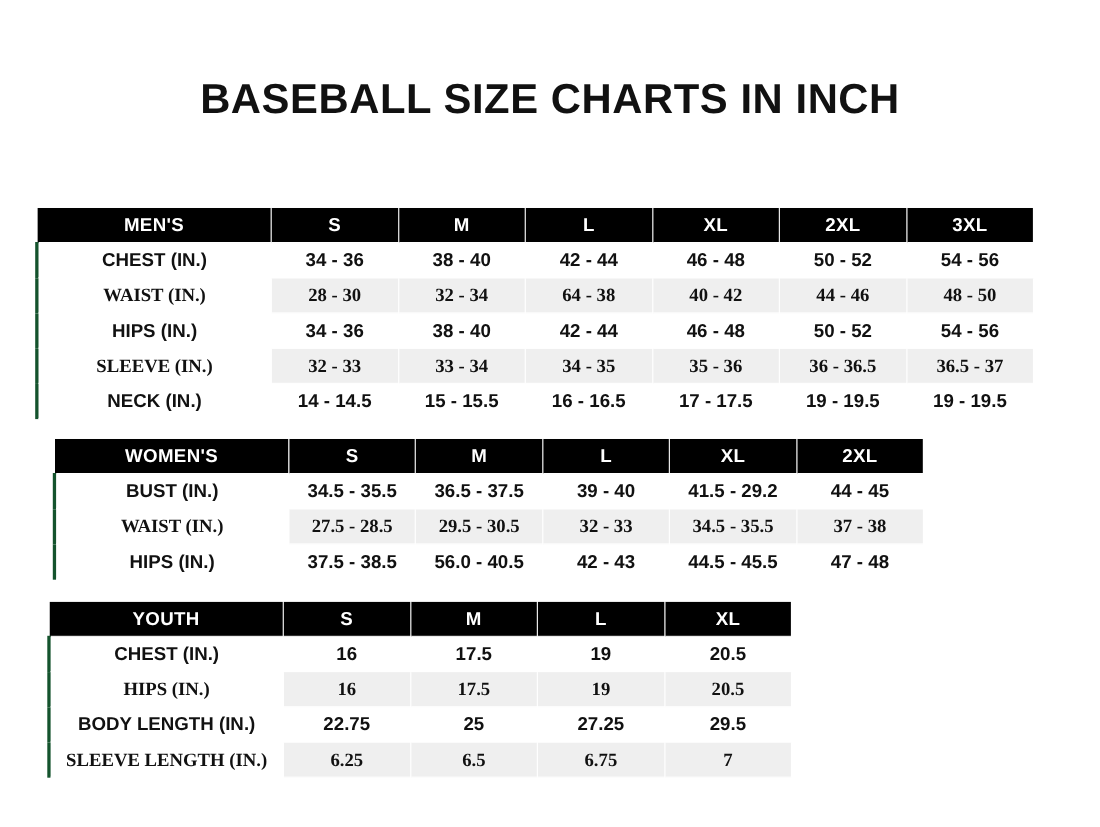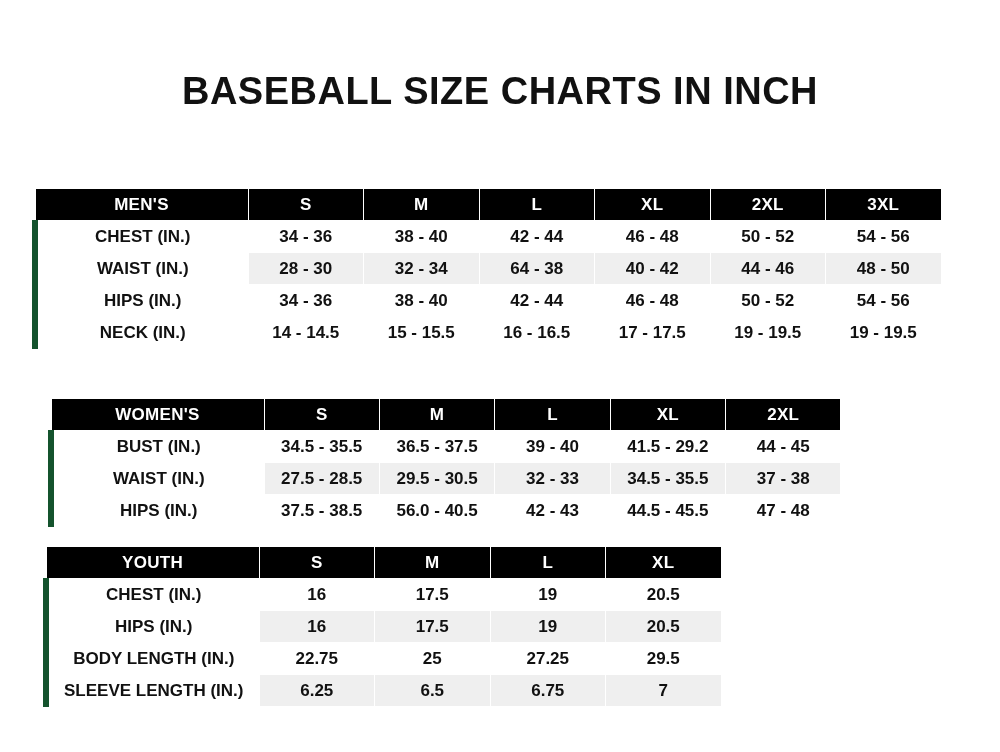--- a/index.html
+++ b/index.html
@@ -62,20 +62,21 @@
     text-align: left;
     padding-left: 0;
     text-align: center;
   }
   
   table.size-table tbody tr.odd td {
     background: #ffffff;
   }
   table.size-table tbody tr.even td {
     background: #efefef;
+    font-family: Liberation Serif, serif;
   }
   table.size-table tbody td.rowlabel {
     background: #ffffff;
     text-align: center;
     font-size: 17px;
   }
   table.size-table tbody tr.even td.rowlabel {
     background: #ffffff;
   }
 
@@ -98,21 +99,21 @@
 
   #youth-table {
     left: 43px;
     top: 546px;
     width: 675px;
   }
   #youth-table col.c0 { width: 213px; }
   #youth-table col.cx { width: 115.5px; }
 
   table.size-table tbody td.rowlabel {
-    border-left: 6px solid #14532d;
+    border-left: 3px solid #14532d;
     margin-top: 14px;
   }
 </style>
 </head>
 <body>
 
 <div class="page">
 
   <div class="title">BASEBALL SIZE CHARTS IN INCH</div>
 
@@ -158,20 +159,29 @@
       </tr>
       <tr class="odd">
         <td class="rowlabel">HIPS (IN.)</td>
         <td>34 - 36</td>
         <td>38 - 40</td>
         <td>42 - 44</td>
         <td>46 - 48</td>
         <td>50 - 52</td>
         <td>54 - 56</td>
       </tr>
+      <tr class="even">
+        <td class="rowlabel">SLEEVE (IN.)</td>
+        <td>32 - 33</td>
+        <td>33 - 34</td>
+        <td>34 - 35</td>
+        <td>35 - 36</td>
+        <td>36 - 36.5</td>
+        <td>36.5 - 37</td>
+      </tr>
       <tr class="odd">
         <td class="rowlabel">NECK (IN.)</td>
         <td>14 - 14.5</td>
         <td>15 - 15.5</td>
         <td>16 - 16.5</td>
         <td>17 - 17.5</td>
         <td>19 - 19.5</td>
         <td>19 - 19.5</td>
       </tr>
     </tbody>

